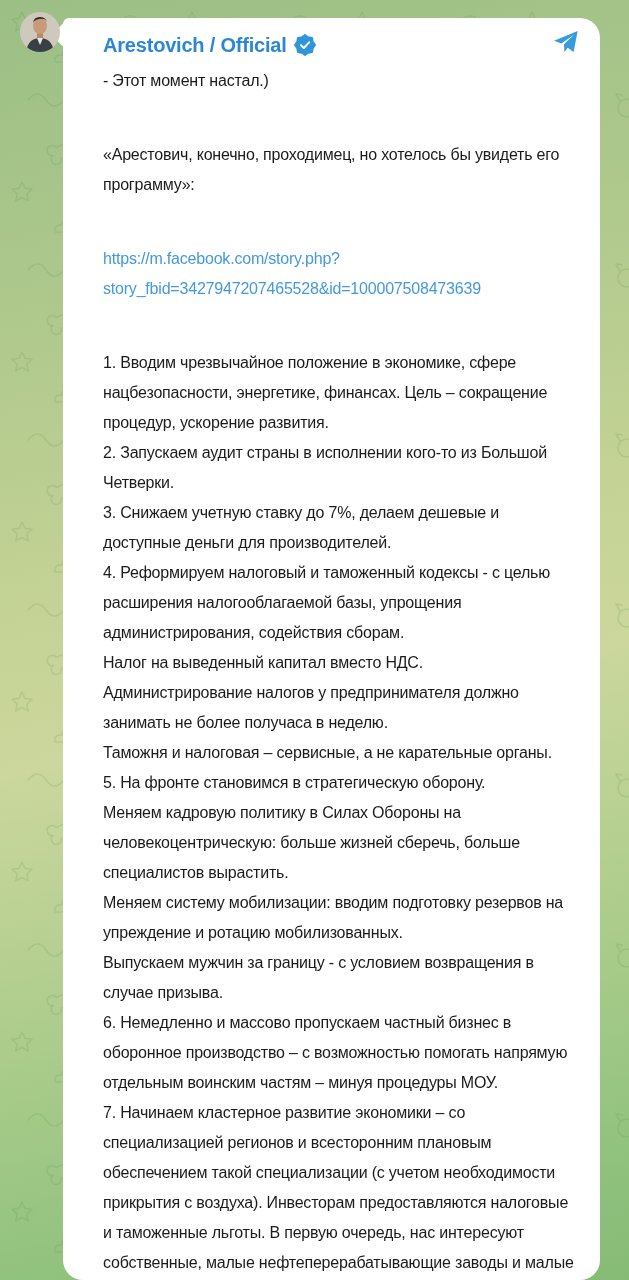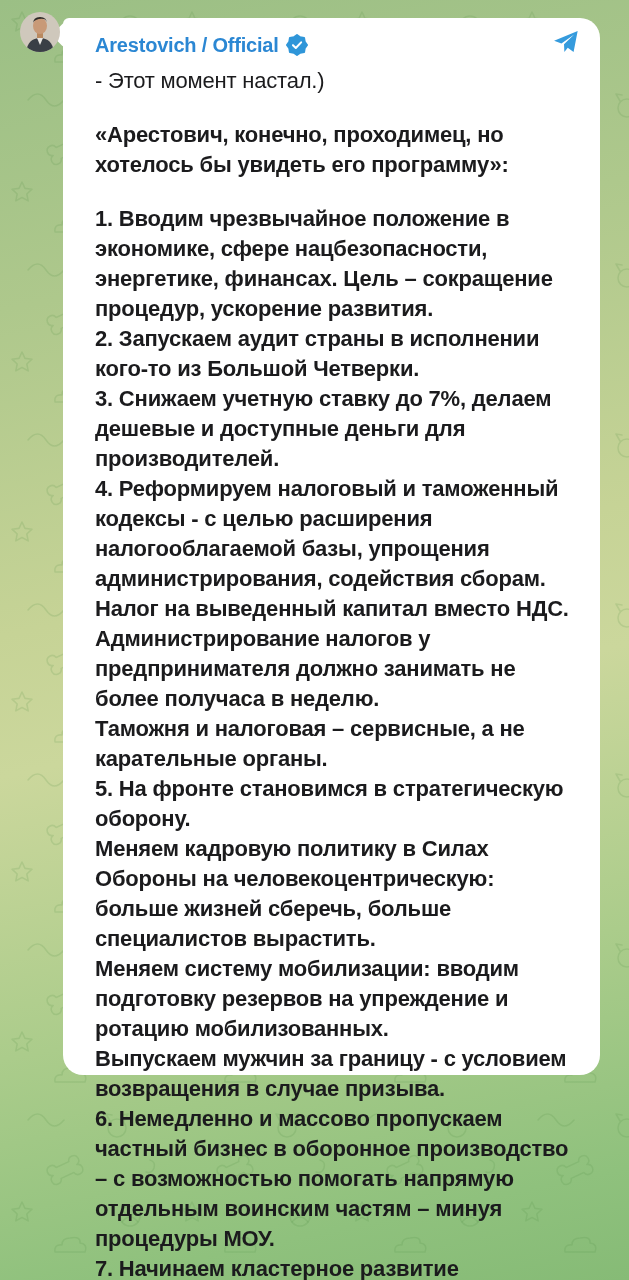--- a/index.html
+++ b/index.html
@@ -6,47 +6,47 @@
   body{
     width:629px;height:1280px;overflow:hidden;position:relative;
     font-family:"Liberation Sans","DejaVu Sans",sans-serif;
   }
   .bg{
     position:absolute;inset:0;z-index:0;
     background:linear-gradient(168deg,#9bbf85 0%,#aec88c 22%,#c6d396 45%,#cbd79c 55%,#abcc8b 75%,#8fc17d 92%,#86bb76 100%);
   }
   .bg svg.pattern{position:absolute;inset:0;width:100%;height:100%;}
   .bubble{
-    position:absolute;left:63px;top:18px;width:537px;height:1057px;
+    position:absolute;left:63px;top:18px;width:537px;height:1262px;
     background:#ffffff;border-radius:6px 20px 20px 20px;
-    box-sizing:border-box;padding:14px 24px 26px 32px;z-index:2;
+    box-sizing:border-box;padding:14px 24px 26px 40px;z-index:2;
   }
   .bubble:before{ 
     content:"";position:absolute;left:-8px;top:8px;width:18px;height:18px;
     background:#ffffff;transform:rotate(45deg);border-radius:3px;
   }
   .avatar{
     position:absolute;left:20px;top:12px;width:40px;height:40px;border-radius:50%;
     overflow:hidden;z-index:3;
   }
   .header-row{position:relative;display:flex;align-items:center;gap:7px;margin-bottom:8px;}
   .channel-name{
     color:#2b87d3;font-weight:bold;font-size:20px;line-height:26px;letter-spacing:-0.2px;
   }
   .badge{width:22px;height:22px;flex:0 0 auto;}
   .plane{
     position:absolute;top:10px;right:20px;width:28px;height:28px;z-index:3;
   }
   .message-body{margin-top:2px;}
   .para{
     white-space:pre-wrap;
-    color:#1b1b1d;font-size:22px;line-height:30px;letter-spacing:-0.2px;
+    color:#1b1b1d;font-size:16px;line-height:30px;letter-spacing:-0.2px;
     overflow-wrap:break-word;word-wrap:break-word;
   }
-  .para + .para{margin-top:24px;font-weight:bold;}
+  .para + .para{margin-top:44px;}
   a.para.link{color:#4499dd;text-decoration:none;display:block;}
 </style>
 </head>
 <body>
 
 <div class="bg">
   <svg class="pattern" xmlns="http://www.w3.org/2000/svg">
     <defs>
       <pattern id="doodles" width="170" height="170" patternUnits="userSpaceOnUse">
         <g fill="none" stroke="#4e8a3f" stroke-opacity="0.16" stroke-width="1.6" stroke-linecap="round" stroke-linejoin="round">
@@ -85,20 +85,22 @@
     <span class="channel-name">Arestovich / Official</span>
     <svg class="badge" viewBox="0 0 24 24">
       <polygon points="23,12 20.5,15.5 19.8,19.8 15.5,20.5 12,23 8.5,20.5 4.2,19.8 3.5,15.5 1,12 3.5,8.5 4.2,4.2 8.5,3.5 12,1 15.5,3.5 19.8,4.2 20.5,8.5" fill="#2f96d9" stroke="#2f96d9" stroke-width="2" stroke-linejoin="round"></polygon>
       <path d="M7.6 12.2 l3.1 3.1 l5.8-6.2" fill="none" stroke="#ffffff" stroke-width="2.2" stroke-linecap="round" stroke-linejoin="round"></path>
     </svg>
   </div>
 
   <div class="message-body">
       <div class="para">- Этот момент настал.)</div>
       <div class="para">«Арестович, конечно, проходимец, но хотелось бы увидеть его программу»:</div>
+      <a class="para link" href="#">https://m.facebook.com/story.php?
+story_fbid=3427947207465528&amp;id=100007508473639</a>
       <div class="para">1. Вводим чрезвычайное положение в экономике, сфере нацбезопасности, энергетике, финансах. Цель – сокращение процедур, ускорение развития.
 2. Запускаем аудит страны в исполнении кого-то из Большой Четверки.
 3. Снижаем учетную ставку до 7%, делаем дешевые и доступные деньги для производителей.
 4. Реформируем налоговый и таможенный кодексы - с целью расширения налогооблагаемой базы, упрощения администрирования, содействия сборам.
 Налог на выведенный капитал вместо НДС.
 Администрирование налогов у предпринимателя должно занимать не более получаса в неделю.
 Таможня и налоговая – сервисные, а не карательные органы.
 5. На фронте становимся в стратегическую оборону.
 Меняем кадровую политику в Силах Обороны на человекоцентрическую: больше жизней сберечь, больше специалистов вырастить.
 Меняем систему мобилизации: вводим подготовку резервов на упреждение и ротацию мобилизованных.

